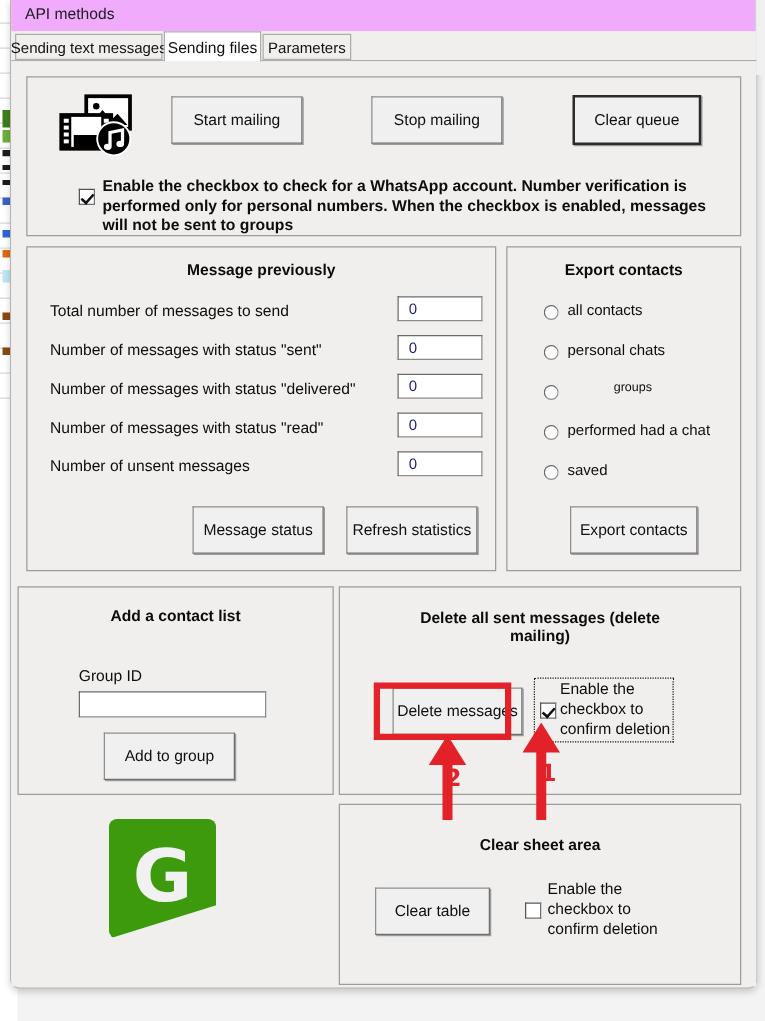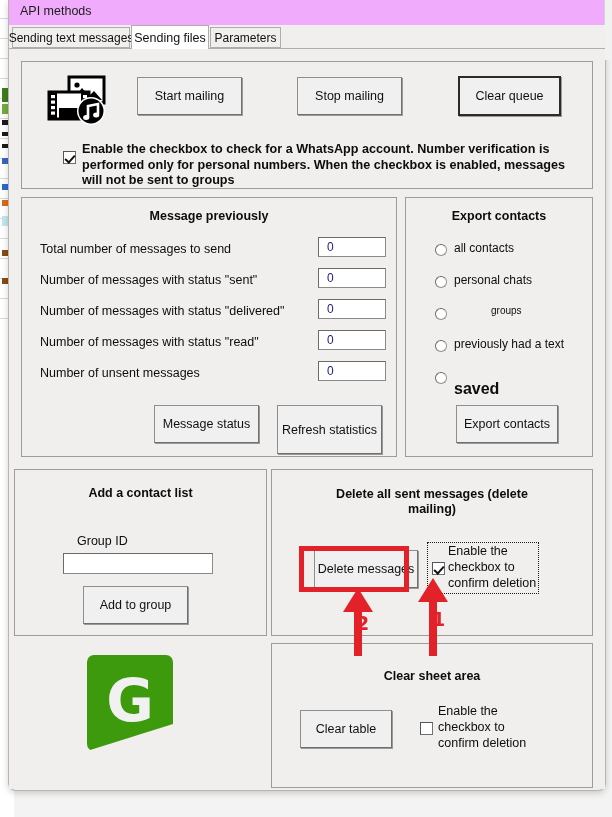--- a/index.html
+++ b/index.html
@@ -318,48 +318,48 @@
       <div class="lbl" style="left:18px; top:137px;">Number of messages with status "read"</div>
       <div class="lbl" style="left:18px; top:168px;">Number of unsent messages</div>
 
       <div class="textbox" style="left:296px; top:39px; width:68px; height:20px;">0</div>
       <div class="textbox" style="left:296px; top:70px; width:68px; height:20px;">0</div>
       <div class="textbox" style="left:296px; top:101px; width:68px; height:20px;">0</div>
       <div class="textbox" style="left:296px; top:132px; width:68px; height:20px;">0</div>
       <div class="textbox" style="left:296px; top:163px; width:68px; height:20px;">0</div>
 
       <div class="btn" style="left:132px; top:207px; width:105px; height:38px;">Message status</div>
-      <div class="btn" style="left:255px; top:207px; width:105px; height:49px;">Refresh statistics</div>
+      <div class="btn" style="left:255px; top:207px; width:105px; height:38px;">Refresh statistics</div>
     </div>
 
     <div class="frame" style="left:396px; top:148px; width:188px; height:260px;">
       <div class="frame-title" style="top:11px;">Export contacts</div>
 
       <div class="rdo" style="left:29px; top:46px;"></div>
       <div class="lbl" style="left:48px; top:43px; font-size:12px;">all contacts</div>
 
       <div class="rdo" style="left:29px; top:78px;"></div>
       <div class="lbl" style="left:48px; top:75px; font-size:12px;">personal chats</div>
 
       <div class="rdo" style="left:29px; top:110px;"></div>
       <div class="lbl" style="left:48px; top:107px; font-size:10px;margin-left:37px;">groups</div>
 
       <div class="rdo" style="left:29px; top:142px;"></div>
-      <div class="lbl" style="left:48px; top:139px; font-size:12px;">previously had a text</div>
+      <div class="lbl" style="left:48px; top:139px; font-size:12px;">performed had a chat</div>
 
       <div class="rdo" style="left:29px; top:174px;"></div>
-      <div class="lbl" style="left:48px; top:182px; font-size:16px;font-weight:bold;">saved</div>
+      <div class="lbl" style="left:48px; top:171px; font-size:12px;">saved</div>
 
       <div class="btn" style="left:50px; top:207px; width:102px; height:38px;">Export contacts</div>
     </div>
 
     <div class="frame" style="left:5px; top:420px; width:253px; height:167px;">
       <div class="frame-title" style="top:16px;">Add a contact list</div>
 
-      <div class="lbl" style="left:62px; top:64px;">Group ID</div>
+      <div class="lbl" style="left:48px; top:64px;">Group ID</div>
       <div class="textbox" style="left:48px; top:83px; width:150px; height:21px;"></div>
 
       <div class="btn" style="left:68px; top:116px; width:105px; height:38px;">Add to group</div>
     </div>
 
     <div class="frame" style="left:262px; top:420px; width:322px; height:167px;">
       <div class="frame-title" style="top:17px;">Delete all sent messages (delete</div>
       <div class="frame-title" style="top:32px;">mailing)</div>
 
       <div class="btn" style="left:42px; top:80px; width:104px; height:38px;">Delete messages</div>

